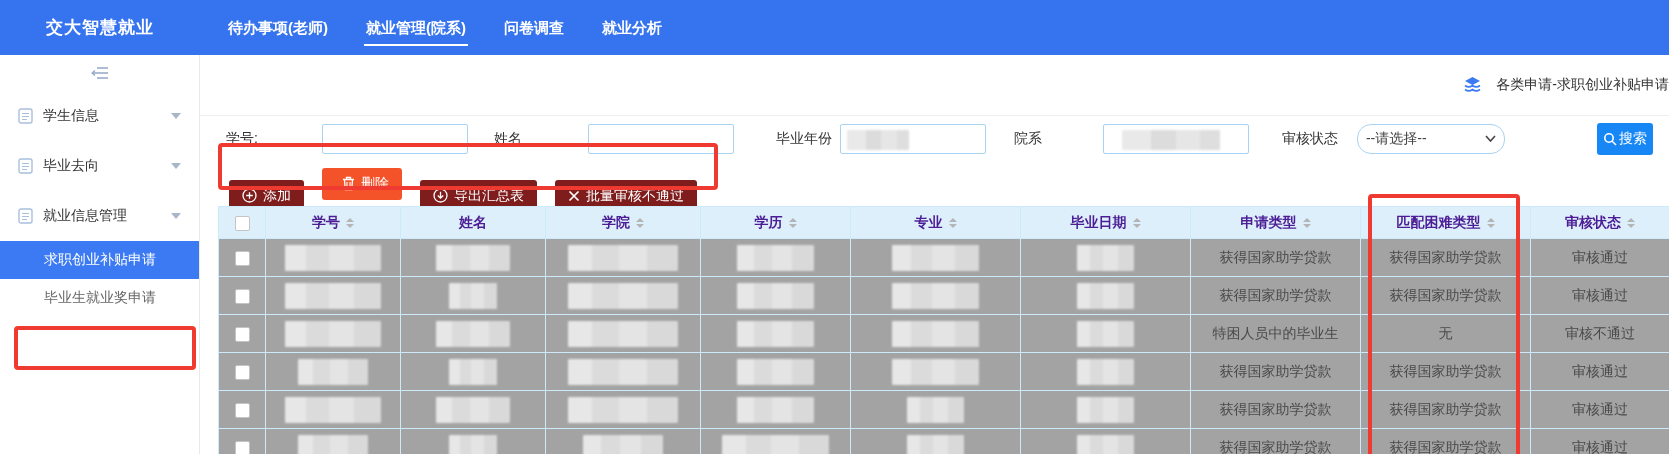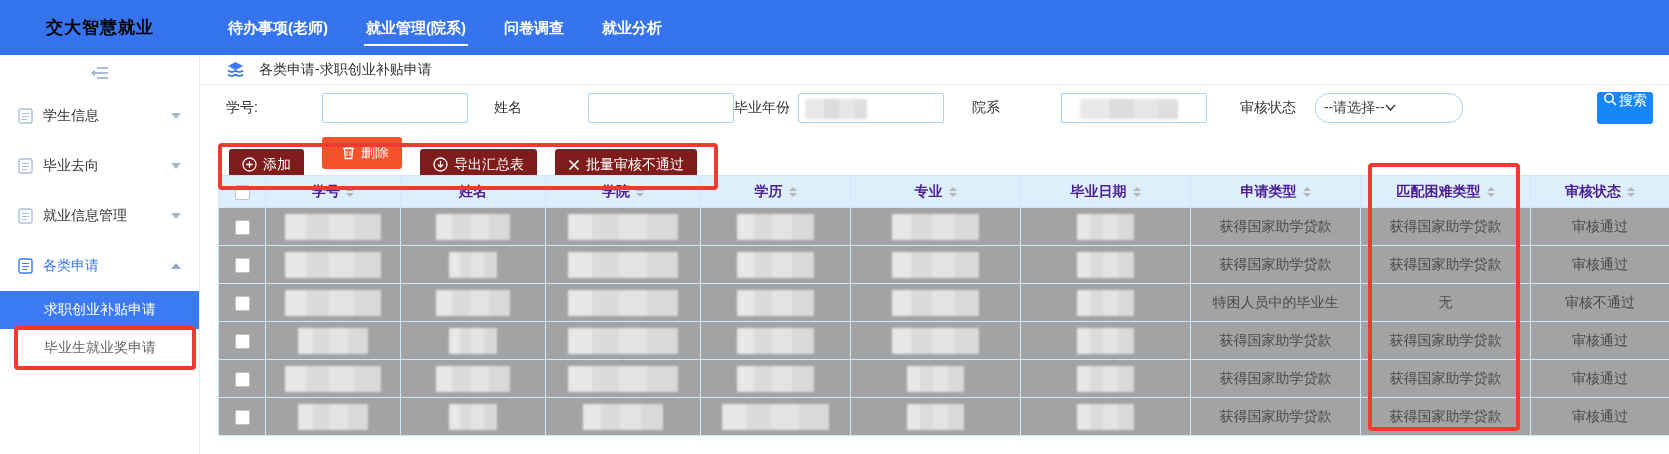--- a/index.html
+++ b/index.html
@@ -1,21 +1,21 @@
 <!DOCTYPE html>
 <html><head>
 <meta charset="utf-8">
 <style>
   * { margin:0; padding:0; box-sizing:border-box; }
   html,body { width:1669px; height:454px; overflow:hidden; background:#fff;
     font-family:"Liberation Sans","DejaVu Sans",sans-serif; font-size:14px; color:#333; }
 
   
   .topbar { height:55px; background:#3574ee; display:flex; align-items:center; }
-  .logo { width:200px; text-align:center; color:#000000; font-size:17px; font-weight:bold; letter-spacing:1px; }
+  .logo { width:200px; text-align:center; color:#ffffff; font-size:17px; font-weight:bold; letter-spacing:1px; }
   .tabs { display:flex; margin-left:14px; height:55px; }
   .tab { position:relative; color:#fff; font-size:15px; font-weight:bold; line-height:55px;
     padding:0 14px; margin-right:10px; cursor:pointer; white-space:nowrap; }
   .tab.active::after { content:""; position:absolute; left:12px; right:12px; bottom:9px; height:2px; background:#fff; }
 
   
   .layout { display:flex; height:399px; }
   .sidebar { position:relative; width:200px; height:399px; background:#fff; border-right:1px solid #e9e9e9; flex:none; }
   .main { position:relative; flex:1; height:399px; overflow:hidden; }
 
@@ -24,33 +24,33 @@
   .side-item { height:50px; display:flex; align-items:center; padding:0 18px; gap:10px; cursor:pointer; color:#333; }
   .side-item .doc { flex:none; }
   .side-item .chev { margin-left:auto; }
   .side-item.parent-active { color:#3b7af2; }
   .tri-dn { width:0; height:0; border-left:5px solid transparent; border-right:5px solid transparent; border-top:6px solid #a9b6ca; }
   .tri-up { width:0; height:0; border-left:5px solid transparent; border-right:5px solid transparent; border-bottom:6px solid #93a9cc; }
   .side-sub { height:38px; display:flex; align-items:center; padding-left:44px; color:#666; cursor:pointer; }
   .side-sub.active { background:#3b7af2; color:#fff; }
 
   
-  .breadcrumb { height:30px; display:flex; align-items:center; padding-left:26px; gap:14px; border-bottom:1px solid #efefef; }
+  .breadcrumb { height:61px; display:flex; align-items:center; padding-left:26px; gap:14px; border-bottom:1px solid #efefef;justify-content:flex-end; }
   .breadcrumb-text { font-size:14px; color:#333; }
 
   
   .filters { height:45px; display:flex; align-items:center; padding:0 16px 0 26px; }
   .f-label { color:#333; white-space:nowrap; }
   .f-input { width:146px; height:30px; border:1px solid #a9d3f2; border-radius:2px; background:#fff; position:relative; overflow:hidden; }
   .f-input .smudge { position:absolute; top:5px; left:6px; height:20px; border-radius:1px;
      background:linear-gradient(90deg,#e9e9e9 0 30%,#dcdcdc 30% 55%,#e6e6e6 55% 80%,#dedede 80% 100%); filter:blur(1px); }
   .sel { width:148px; height:30px; border:1px solid #a9d3f2; border-radius:14px; background:#fff;
-     display:flex; align-items:center; padding:0 8px; cursor:pointer; color:#444; }
+     display:flex; align-items:center; justify-content:space-between; padding:0 8px; cursor:pointer; color:#444; }
   .search-btn { margin-left:auto; height:32px; min-width:52px; background:#1787f5; color:#fff; border:none; border-radius:3px;
-     display:flex; align-items:flex-start; gap:2px; padding:0 6px; font-size:14px; cursor:pointer; }
+     display:flex; align-items:center; gap:2px; padding:0 6px; font-size:14px; cursor:pointer; }
 
   
   .actions { height:45px; display:flex; align-items:center; gap:18px; padding-left:29px; }
   .btn { height:32px; border:none; border-radius:3px; color:#fff; font-size:14px; display:inline-flex;
      align-items:center; gap:6px; padding:0 13px; cursor:pointer; white-space:nowrap; }
   .btn-blue   { background:#7f1d1d;margin-top:24px; }
   .btn-orange { background:#f4532a;padding-left:20px; }
   .btn-light  { background:#4ba0f5; }
 
   
@@ -120,28 +120,20 @@
 
     <div class="side-item">
       <svg class="doc" width="15" height="16" viewBox="0 0 15 16">
           <rect x="1" y="1" width="13" height="14" rx="2" fill="none" stroke="#a9c0dd" stroke-width="1.4"></rect>
           <path d="M4 5.5h7M4 8.5h7M4 11.5h5" stroke="#a9c0dd" stroke-width="1.2"></path>
         </svg>
       <span>就业信息管理</span>
       <span class="chev tri-dn"></span>
     </div>
 
-    <div class="side-item parent-active">
-      <svg class="doc" width="15" height="16" viewBox="0 0 15 16">
-          <rect x="1" y="1" width="13" height="14" rx="2" fill="none" stroke="#3b7af2" stroke-width="1.4"></rect>
-          <path d="M4 5.5h7M4 8.5h7M4 11.5h5" stroke="#3b7af2" stroke-width="1.2"></path>
-        </svg>
-      <span>各类申请</span>
-      <span class="chev tri-up"></span>
-    </div>
 
     <div class="side-sub active">求职创业补贴申请</div>
     <div class="side-sub">毕业生就业奖申请</div>
 
     <div class="hl hl-sidebar"></div>
   </div>
 
   <div class="main">
 
     <div class="breadcrumb">
@@ -153,21 +145,21 @@
       <span class="breadcrumb-text">各类申请-求职创业补贴申请</span>
     </div>
 
     <div class="filters">
       <span class="f-label">学号:</span>
       <div class="f-input" style="margin-left:64px"></div>
 
       <span class="f-label" style="margin-left:26px">姓名</span>
       <div class="f-input" style="margin-left:66px"></div>
 
-      <span class="f-label" style="">毕业年份</span>
+      <span class="f-label" style="margin-left:42px">毕业年份</span>
       <div class="f-input" style="margin-left:8px">
         <div class="smudge" style="width:62px"></div>
       </div>
 
       <span class="f-label" style="margin-left:28px">院系</span>
       <div class="f-input" style="margin-left:61px">
         <div class="smudge" style="width:98px;left:18px"></div>
       </div>
 
       <span class="f-label" style="margin-left:33px">审核状态</span>

